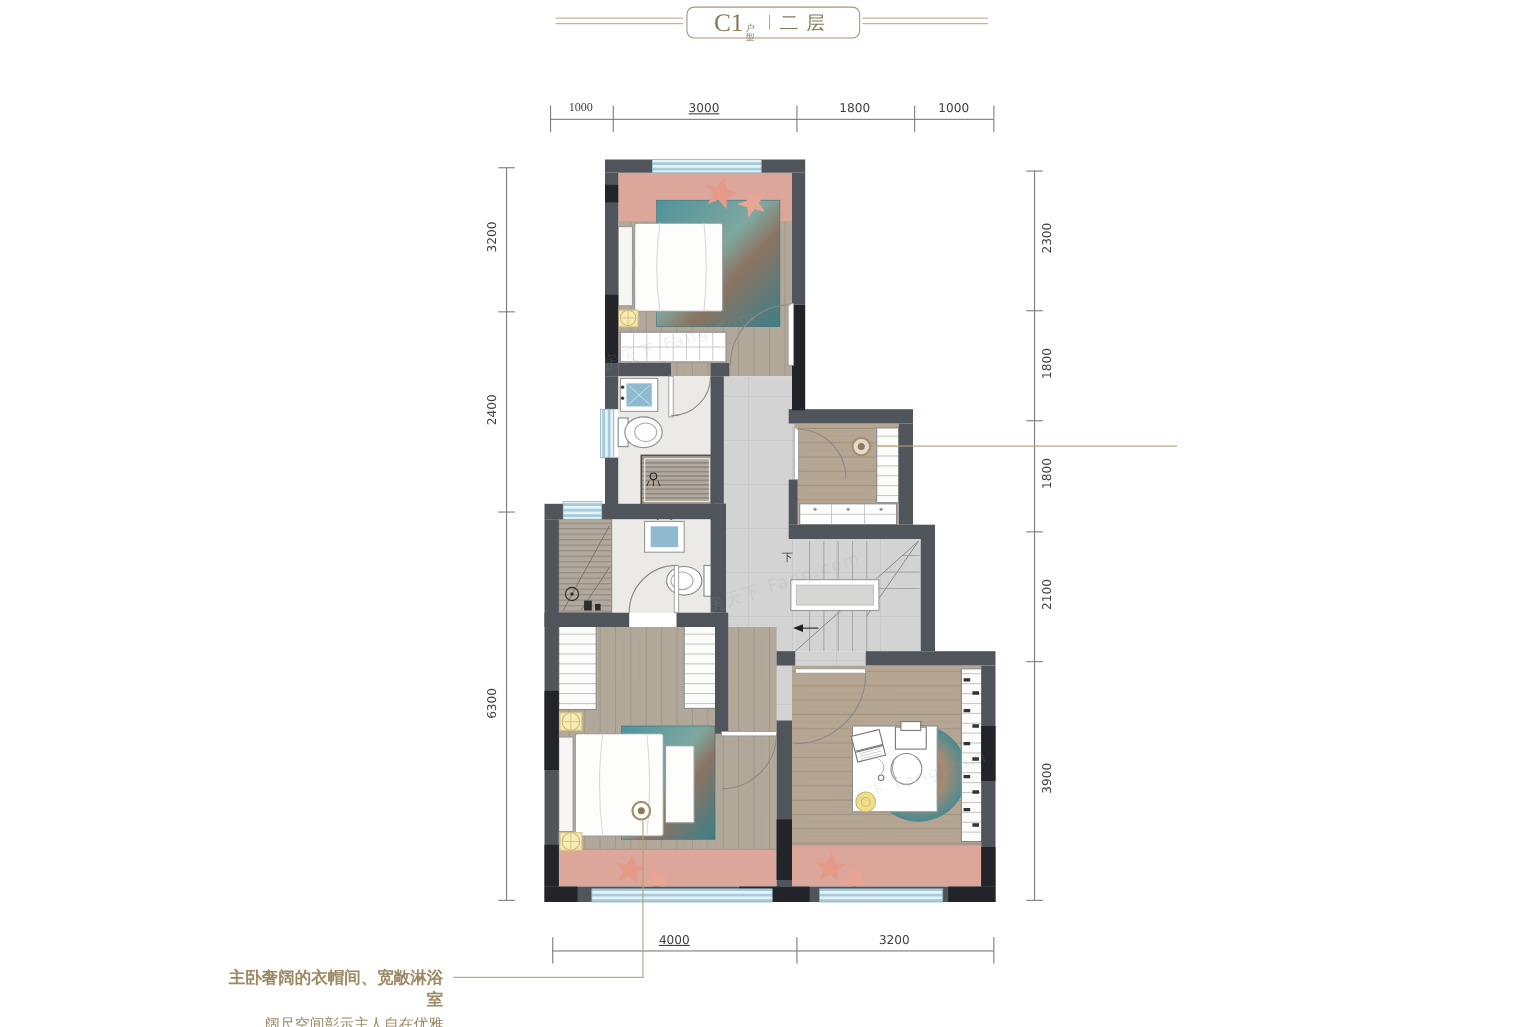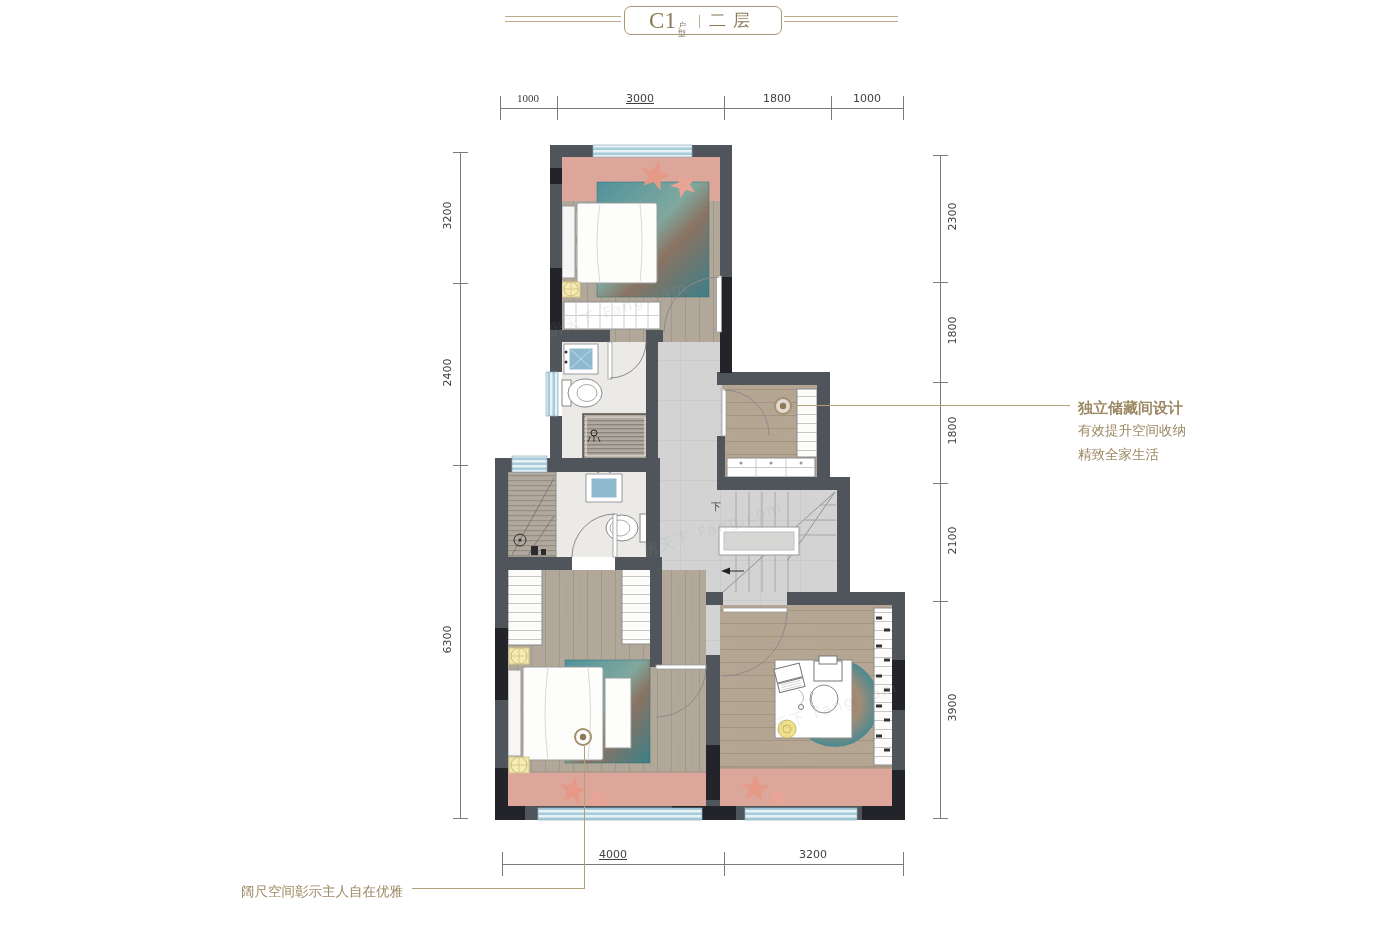--- a/index.html
+++ b/index.html
@@ -334,25 +334,21 @@
       <circle cx="583" cy="737" r="8" fill="rgba(255,255,255,0.6)" stroke="#a5906c" stroke-width="2"></circle>
       <circle cx="583" cy="737" r="3.2" fill="#8f7a54"></circle>
     </g>
   </svg>
 
   <div class="wm" style="left:545px;top:300px;">房天下 Fang.com</div>
   <div class="wm" style="left:640px;top:520px;">房天下 Fang.com</div>
   <div class="wm" style="left:755px;top:700px;">房天下 Fang.com</div>
 
   <div class="gold-line" style="left:792px;top:405px;width:278px;height:1px;"></div>
-  <div class="ann ann-right">
-    <div class="l1">独立储藏间设计</div>
-    <div class="ln">有效提升空间收纳</div>
-    <div class="ln">精致全家生活</div>
-  </div>
 
   <div class="gold-line" style="left:584px;top:746px;width:1px;height:143px;"></div>
   <div class="gold-line" style="left:412px;top:888px;width:173px;height:1px;"></div>
   <div class="ann ann-bl">
+    <div class="l1">主卧奢阔的衣帽间、宽敞淋浴室</div>
     <div class="ln">阔尺空间彰示主人自在优雅</div>
   </div>
 
 </div>
 
 </body></html>

